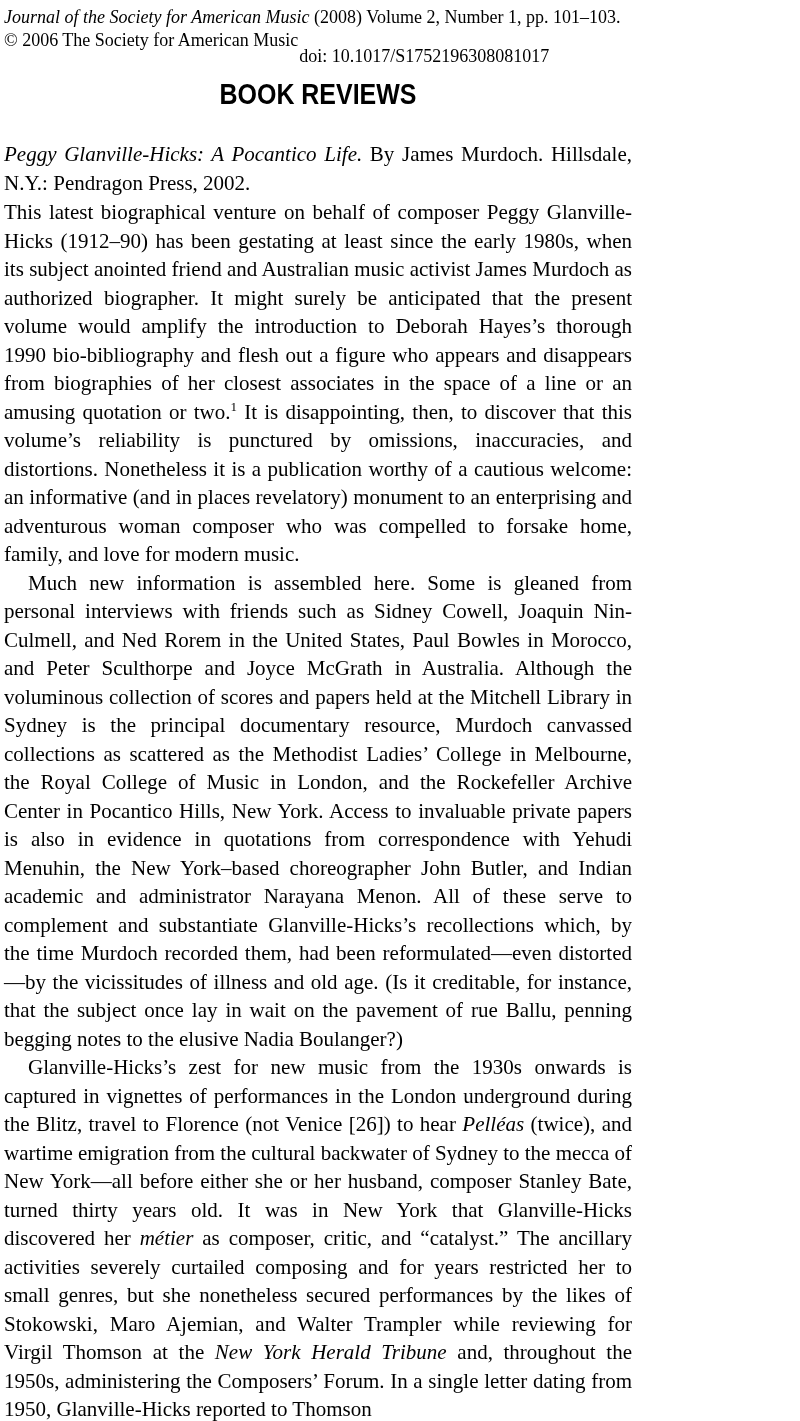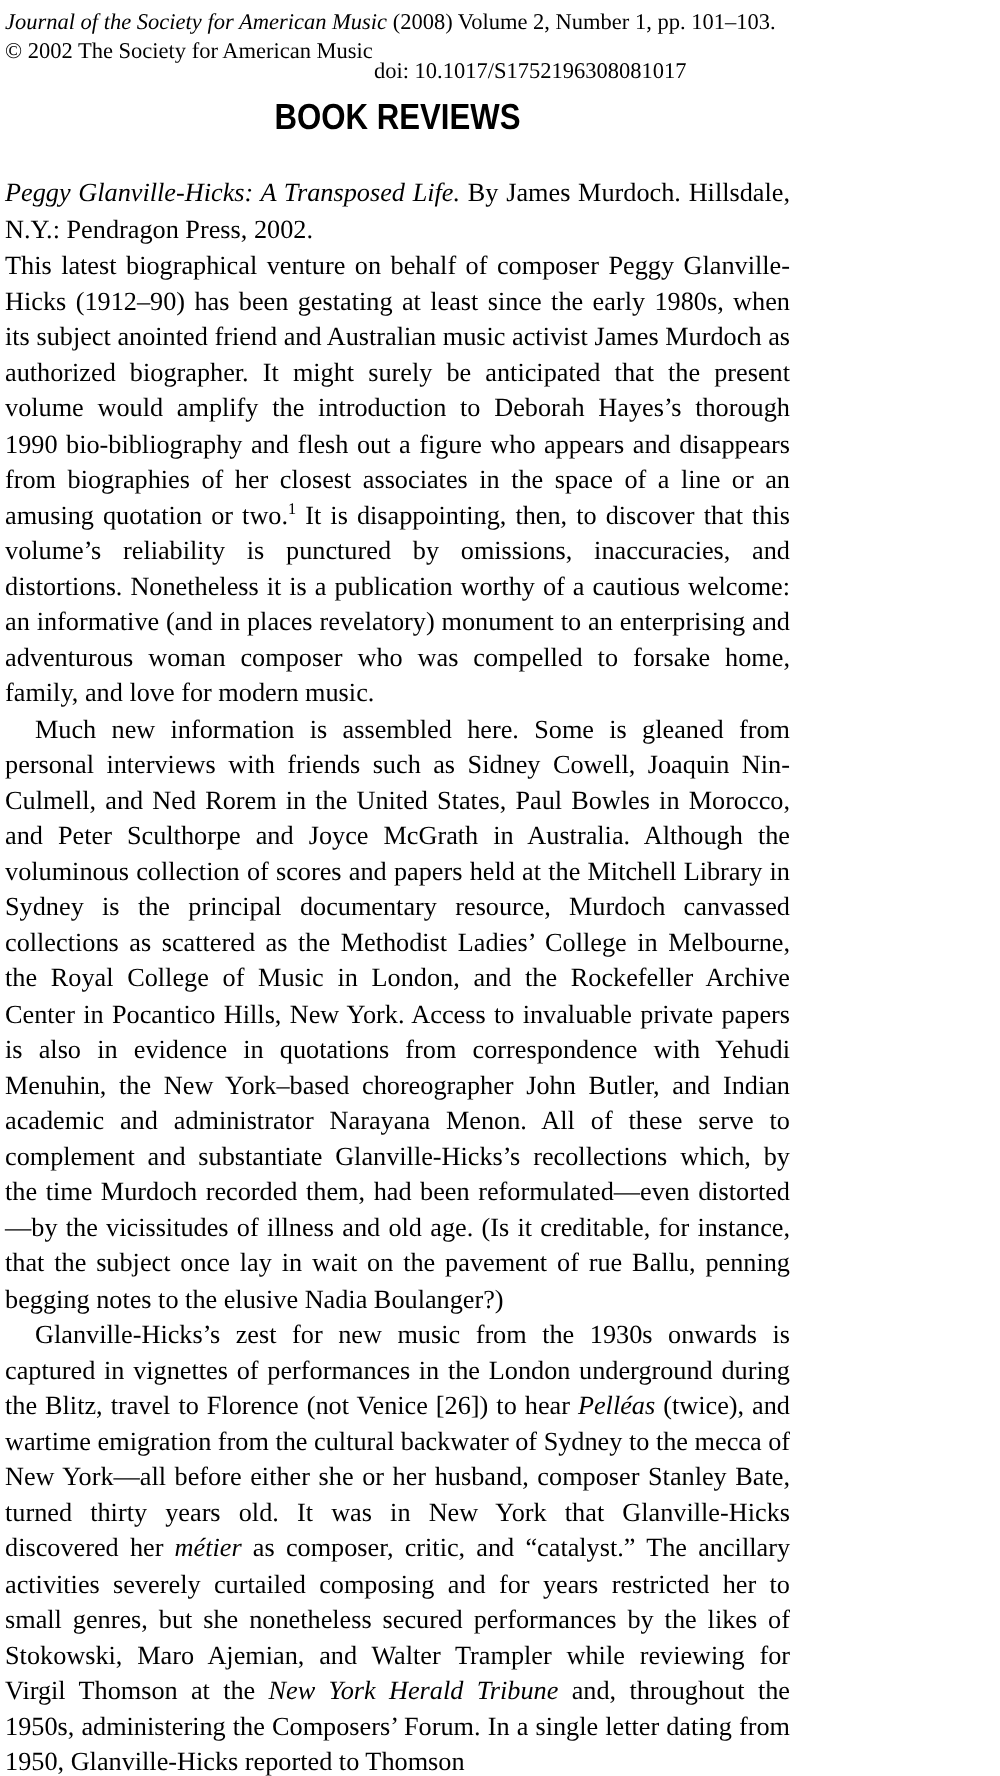--- a/index.html
+++ b/index.html
@@ -89,28 +89,28 @@
   }
 </style>
 </head>
 <body>
 
 <div class="page">
 
   <header class="jheader">
     <div class="hline1"><span class="it">Journal of the Society for American Music</span><span> (2008) Volume 2, Number 1, pp. 101–103.</span></div>
     <div class="hline2">
-      <span>© 2002 The Society for American Music</span>
+      <span>© 2006 The Society for American Music</span>
       <span class="doi">doi: 10.1017/S1752196308081017</span>
     </div>
   </header>
 
   <h1 class="title">BOOK REVIEWS</h1>
 
-  <p class="citation"><span class="it">Peggy Glanville-Hicks: A Transposed Life.</span><span> By James Murdoch. Hillsdale, N.Y.: Pendragon Press, 2002.</span></p>
+  <p class="citation"><span class="it">Peggy Glanville-Hicks: A Pocantico Life.</span><span> By James Murdoch. Hillsdale, N.Y.: Pendragon Press, 2002.</span></p>
 
   <main class="review-body">
       <p class="para"><span>This latest biographical venture on behalf of composer Peggy Glanville-Hicks (1912–90) has been gestating at least since the early 1980s, when its subject anointed friend and Australian music activist James Murdoch as authorized biographer. It might surely be anticipated that the present volume would amplify the introduction to Deborah Hayes’s thorough 1990 bio-bibliography and flesh out a figure who appears and disappears from biographies of her closest associates in the space of a line or an amusing quotation or two.</span><sup>1</sup><span> It is disappointing, then, to discover that this volume’s reliability is punctured by omissions, inaccuracies, and distortions. Nonetheless it is a publication worthy of a cautious welcome: an informative (and in places revelatory) monument to an enterprising and adventurous woman composer who was compelled to forsake home, family, and love for modern music.</span></p>
       <p class="para indent"><span>Much new information is assembled here. Some is gleaned from personal interviews with friends such as Sidney Cowell, Joaquin Nin-Culmell, and Ned Rorem in the United States, Paul Bowles in Morocco, and Peter Sculthorpe and Joyce McGrath in Australia. Although the voluminous collection of scores and papers held at the Mitchell Library in Sydney is the principal documentary resource, Murdoch canvassed collections as scattered as the Methodist Ladies’ College in Melbourne, the Royal College of Music in London, and the Rockefeller Archive Center in Pocantico Hills, New York. Access to invaluable private papers is also in evidence in quotations from correspondence with Yehudi Menuhin, the New York–based choreographer John Butler, and Indian academic and administrator Narayana Menon. All of these serve to complement and substantiate Glanville-Hicks’s recollections which, by the time Murdoch recorded them, had been reformulated—even distorted—by the vicissitudes of illness and old age. (Is it creditable, for instance, that the subject once lay in wait on the pavement of rue Ballu, penning begging notes to the elusive Nadia Boulanger?)</span></p>
       <p class="para indent"><span>Glanville-Hicks’s zest for new music from the 1930s onwards is captured in vignettes of performances in the London underground during the Blitz, travel to Florence (not Venice [26]) to hear </span><span class="it">Pelléas</span><span> (twice), and wartime emigration from the cultural backwater of Sydney to the mecca of New York—all before either she or her husband, composer Stanley Bate, turned thirty years old. It was in New York that Glanville-Hicks discovered her </span><span class="it">métier</span><span> as composer, critic, and “catalyst.” The ancillary activities severely curtailed composing and for years restricted her to small genres, but she nonetheless secured performances by the likes of Stokowski, Maro Ajemian, and Walter Trampler while reviewing for Virgil Thomson at the </span><span class="it">New York Herald Tribune</span><span> and, throughout the 1950s, administering the Composers’ Forum. In a single letter dating from 1950, Glanville-Hicks reported to Thomson</span></p>
     </main>
 
   <div class="footnote"><sup>1</sup><span> See, for instance, Anthony Tommasini, </span><span class="it">Virgil Thomson: Composer on the Aisle</span><span> (New York: W. W. Norton, 1997), 429.</span></div>
 
   <div class="pageno">101</div>

